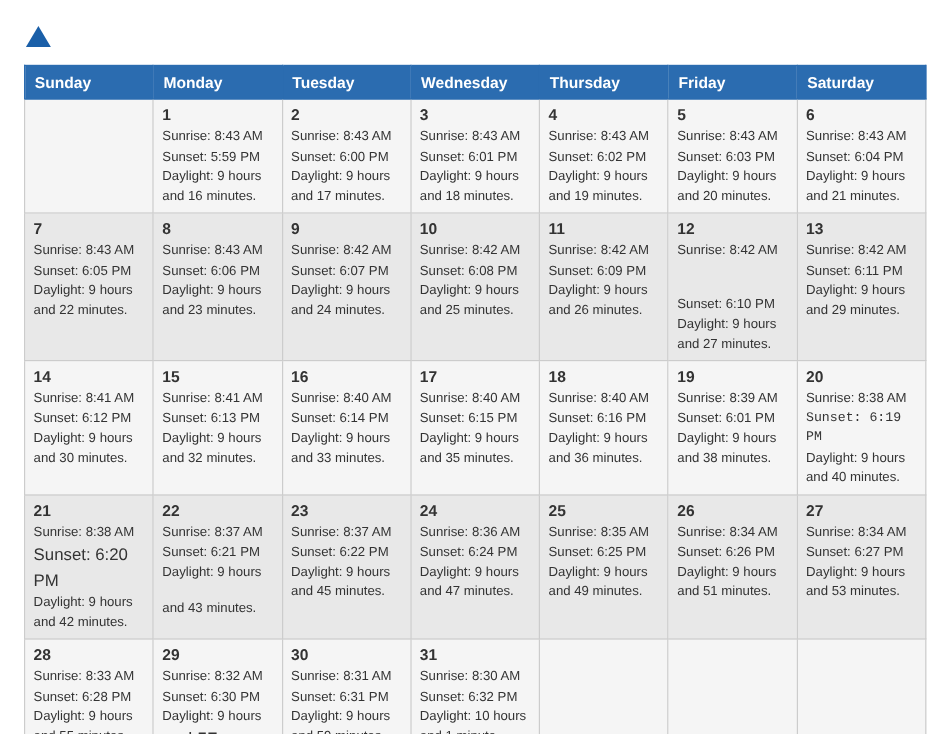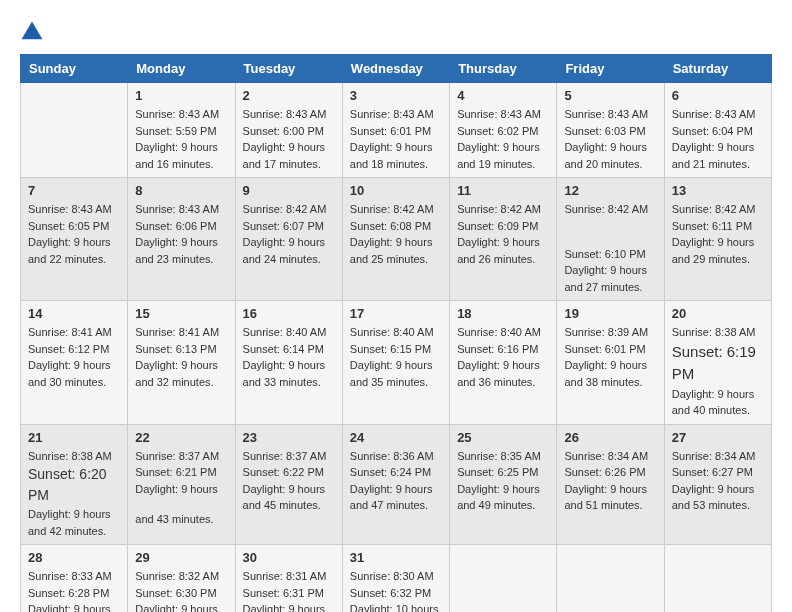--- a/index.html
+++ b/index.html
@@ -239,21 +239,21 @@
         <td>
           <div class="day-number">19</div>
           <div style="font-size: 11px; line-height: 1.5;">Sunrise: 8:39 AM</div>
           <div style="font-size: 11px; line-height: 1.5;">Sunset: 6:01 PM</div>
           <div style="font-size: 11px; line-height: 1.5;">Daylight: 9 hours</div>
           <div style="font-size: 11px; line-height: 1.5;">and 38 minutes.</div>
         </td>
         <td>
           <div class="day-number">20</div>
           <div style="font-size: 11px; line-height: 1.5;">Sunrise: 8:38 AM</div>
-          <div style="font-size: 15px; line-height: 1.5;">Sunset: 6:19 PM</div>
+          <div style="font-size: 11px; line-height: 1.5; font-family: Liberation Mono, monospace;">Sunset: 6:19 PM</div>
           <div style="font-size: 11px; line-height: 1.5;">Daylight: 9 hours</div>
           <div style="font-size: 11px; line-height: 1.5;">and 40 minutes.</div>
         </td>
       </tr>
       <tr>
         <td>
           <div class="day-number">21</div>
           <div style="font-size: 11px; line-height: 1.5;">Sunrise: 8:38 AM</div>
           <div style="font-size: 14px; line-height: 1.5;">Sunset: 6:20 PM</div>
           <div style="font-size: 11px; line-height: 1.5;">Daylight: 9 hours</div>

